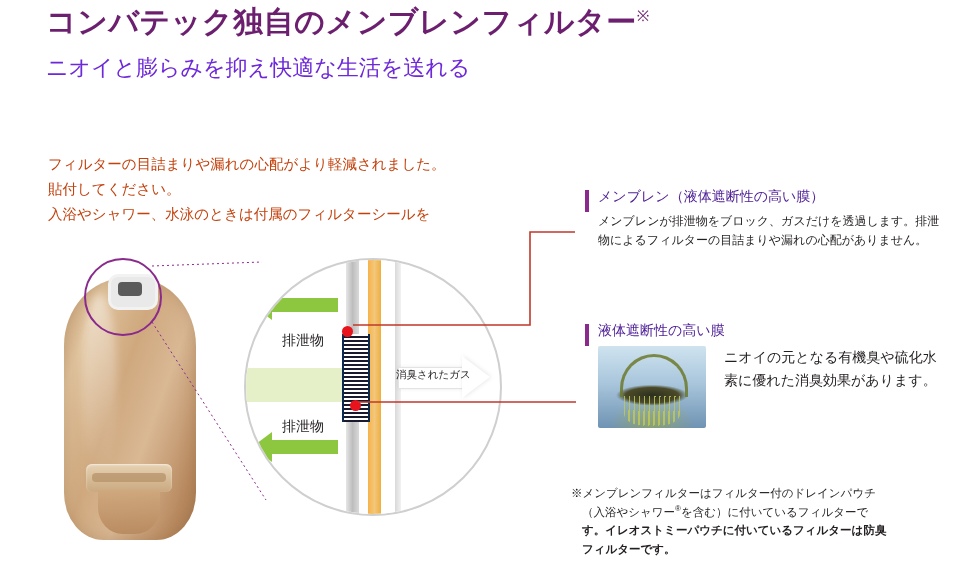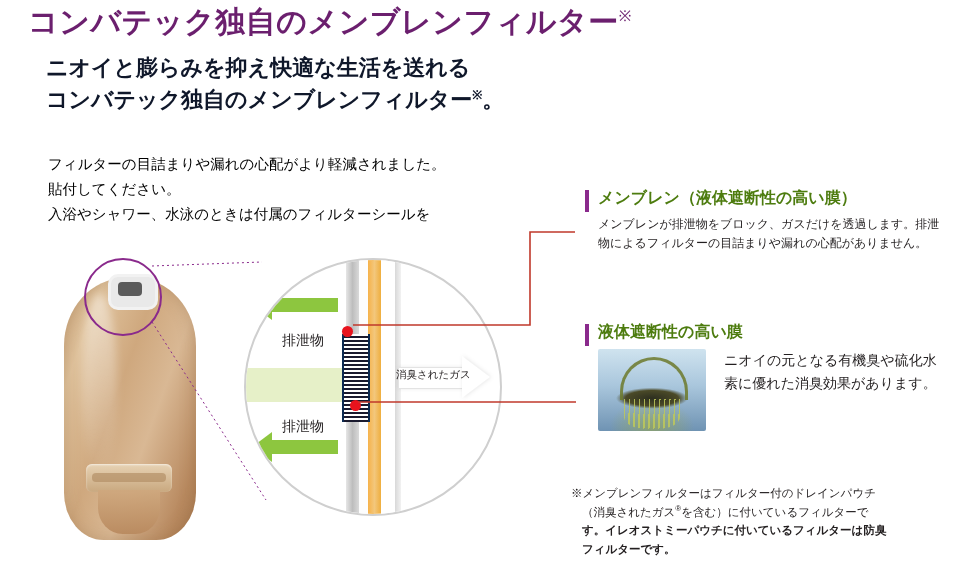--- a/index.html
+++ b/index.html
@@ -17,75 +17,75 @@
   }
   .page {
     position: relative;
     width: 956px;
     height: 581px;
   }
 
   
   .title {
     position: absolute;
-    left: 28px;
+    left: 46px;
     top: 2px;
     font-size: 30px;
     font-weight: bold;
     color: #6b1f6e;
     letter-spacing: 0.5px;
     white-space: nowrap;
   }
   .title .sup {
     font-size: 15px;
     vertical-align: super;
     font-weight: normal;
   }
   .subtitle {
     position: absolute;
     left: 46px;
     top: 52px;
     font-size: 22px;
-    font-weight: bold;
-    color: #0f172a;
+    font-weight: normal;
+    color: #6d28d9;
     line-height: 1.45;
     white-space: nowrap;
   }
   .subtitle .sup {
     font-size: 12px;
     vertical-align: super;
   }
 
   .lead {
     position: absolute;
     left: 48px;
     top: 152px;
     font-size: 14.5px;
     line-height: 1.72;
-    color: #000000;
+    color: #c2410c;
     white-space: nowrap;
   }
 
   
   .callout {
     position: absolute;
     padding-left: 13px;
   }
   .callout .bar {
     position: absolute;
     left: 0;
     top: 2px;
     bottom: 2px;
     width: 4px;
     background: #8a2a8c;
   }
   .callout .chead {
-    font-size: 16px;
-    font-weight: bold;
-    color: #4d7c0f;
+    font-size: 14px;
+    font-weight: normal;
+    color: #4c1d95;
     margin-bottom: 6px;
     white-space: nowrap;
   }
   .callout .cbody {
     font-size: 12px;
     line-height: 1.62;
     color: #231f20;
   }
   #callout-membrane {
     left: 585px;
@@ -367,23 +367,20 @@
 <body>
 
 <div class="page">
 
   <div class="title">
     <span>コンバテック独自のメンブレンフィルター</span><span class="sup">※</span>
   </div>
 
   <div class="subtitle">
     <div>ニオイと膨らみを抑え快適な生活を送れる</div>
-    <div>
-      <span>コンバテック独自のメンブレンフィルター</span><span class="sup">※</span><span>。</span>
-    </div>
   </div>
 
   <div class="lead">
     <div>フィルターの目詰まりや漏れの心配がより軽減されました。</div>
     <div>貼付してください。</div>
     <div>入浴やシャワー、水泳のときは付属のフィルターシールを</div>
   </div>
 
   <div class="pouch">
     <div class="body"></div>
@@ -452,19 +449,19 @@
       <div class="filter-photo"></div>
       <div class="cbody">ニオイの元となる有機臭や硫化水素に優れた消臭効果があります。</div>
     </div>
   </div>
 
   <div class="footnote">
     <div>
       <span>※</span><span>メンブレンフィルターはフィルター付のドレインパウチ</span>
     </div>
     <div style="padding-left:11px;">
-      <span>（消臭されたガス</span><span class="sup">®</span><span>を含む）に付いているフィルターで</span>
+      <span>（入浴やシャワー</span><span class="sup">®</span><span>を含む）に付いているフィルターで</span>
     </div>
     <div style="padding-left:11px;font-weight:bold;">す。イレオストミーパウチに付いているフィルターは防臭</div>
     <div style="padding-left:11px;font-weight:bold;">フィルターです。</div>
   </div>
 
 </div>
 
 </body></html>

